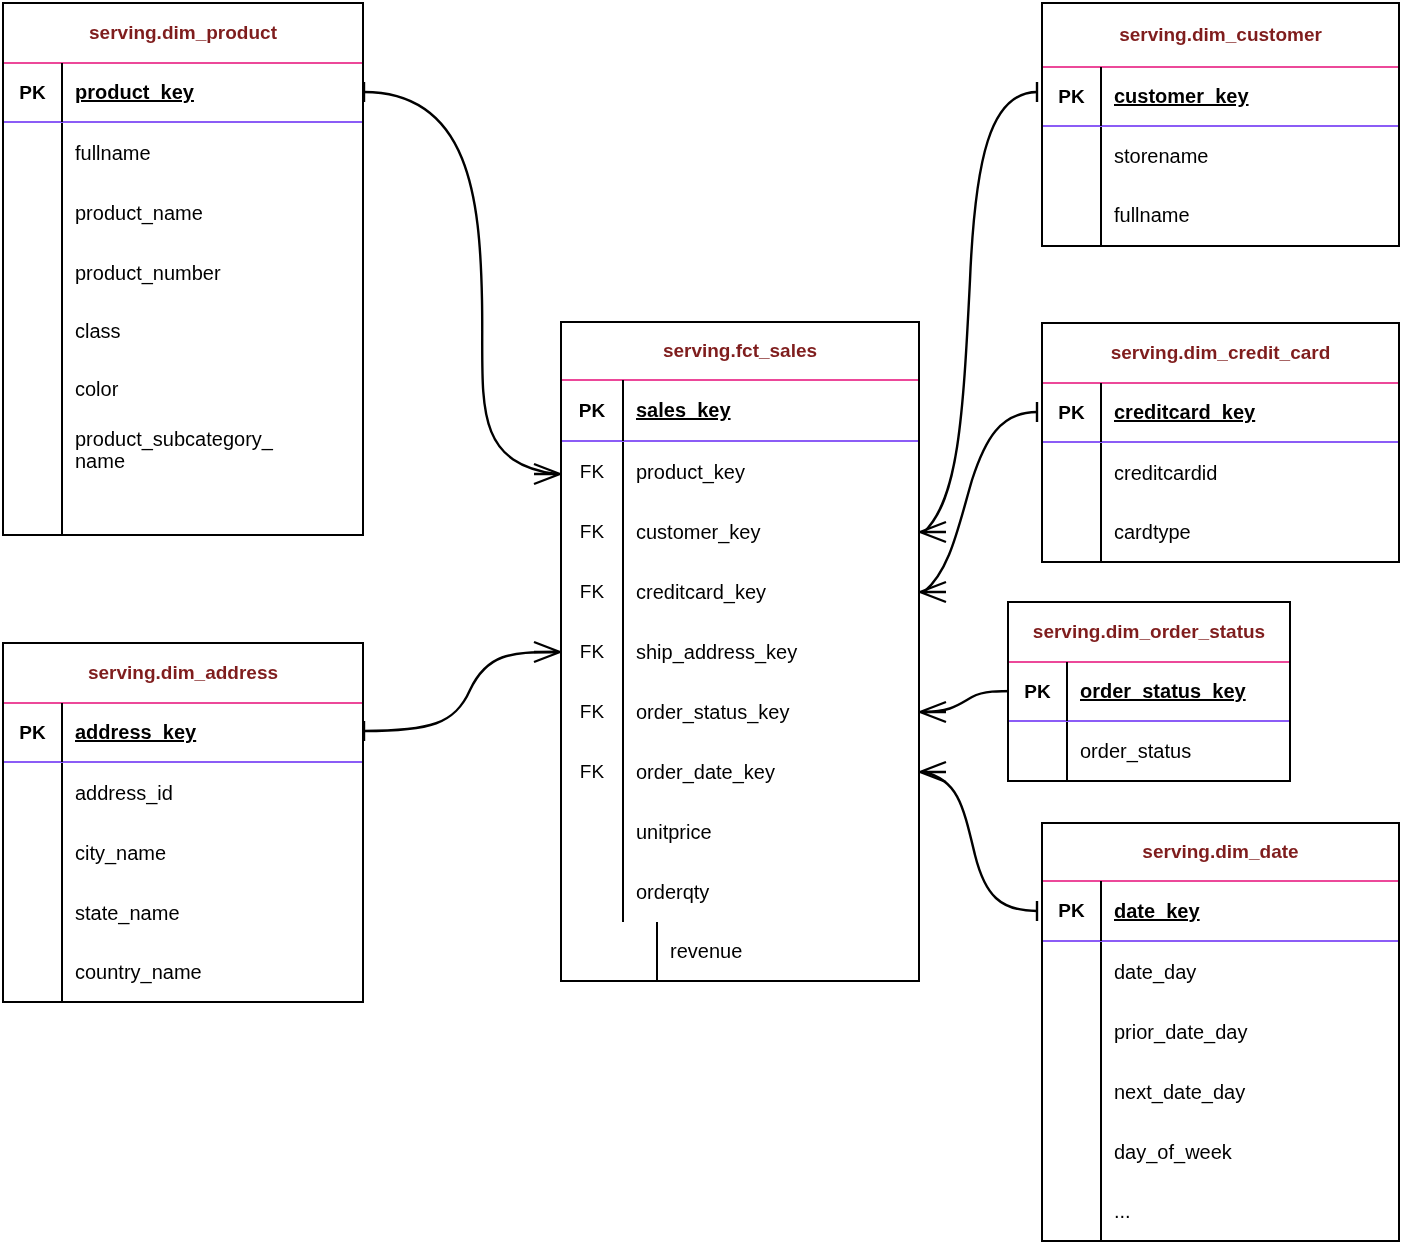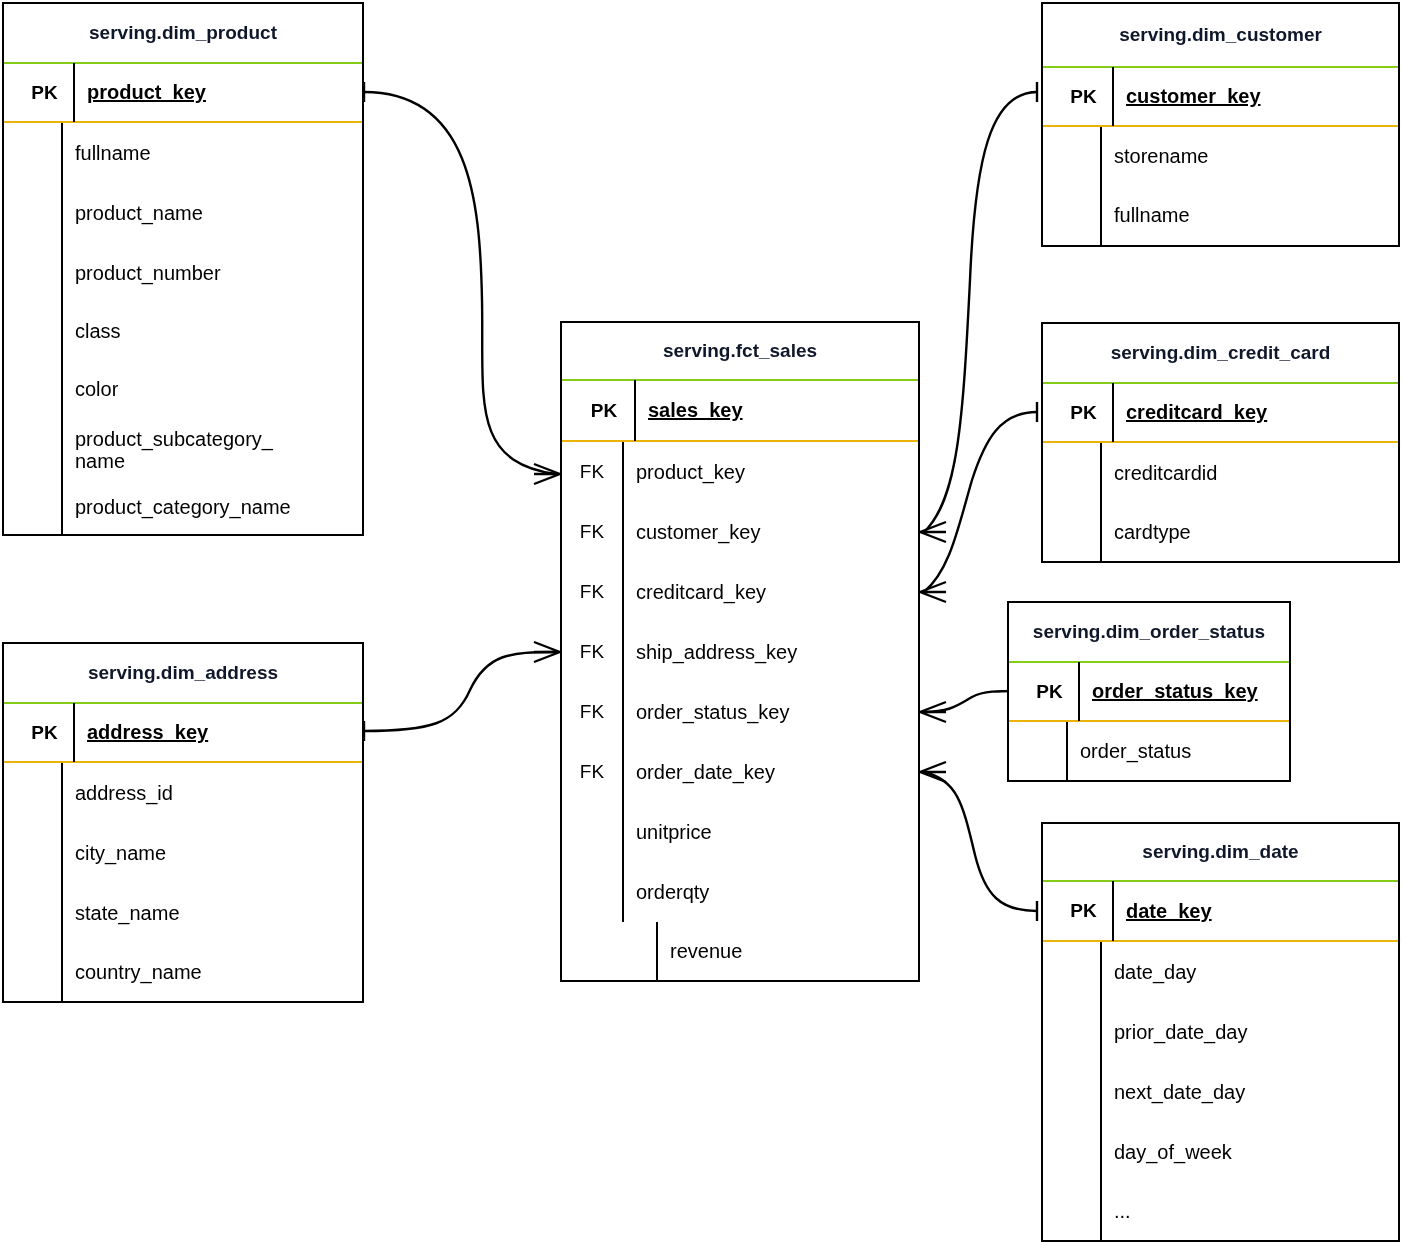--- a/index.html
+++ b/index.html
@@ -23,35 +23,34 @@
     border: 2px solid #000000;
     background: #ffffff;
     z-index: 2;
   }
   .entity-title {
     box-sizing: border-box;
     width: 100%;
     text-align: center;
     font-weight: bold;
     font-size: 19px;
-    color: #0f172a;
+    color: #7f1d1d;
     display: flex;
     align-items: center;
     justify-content: center;
-    border-bottom: 2px solid #84cc16;
+    border-bottom: 2px solid #ec4899;
   }
   .row {
     box-sizing: border-box;
     display: flex;
     width: 100%;
     align-items: center;
   }
   .row.pk-row {
-    border-bottom: 2px solid #eab308;
-    padding-left: 12px;
+    border-bottom: 2px solid #8b5cf6;
   }
   .row-key {
     box-sizing: border-box;
     flex: 0 0 auto;
     height: 100%;
     display: flex;
     align-items: center;
     justify-content: center;
     font-size: 19px;
     color: #000000;
@@ -173,23 +172,20 @@
         <div class="attr" style="height:56px;">
             <span class="txt">class</span>
           </div>
         <div class="attr" style="height:60px;">
             <span class="txt">color</span>
           </div>
         <div class="attr" style="height:62px;">
             <span class="txt wrap" style="white-space:pre-line;">product_subcategory_
 name</span>
           </div>
-        <div class="attr" style="height:53px;">
-            <span class="txt">product_category_name</span>
-          </div>
       </div>
     </div>
   </div>
 
   <div class="entity" style="left:2px; top:642px; width:362px;">
     <div class="entity-title" style="height:60px;">serving.dim_address</div>
     <div class="row pk-row" style="height:59px;">
       <div class="row-key bold" style="width:59px; height:59px;">PK</div>
       <div class="row-name pk-name">address_key</div>
     </div>

